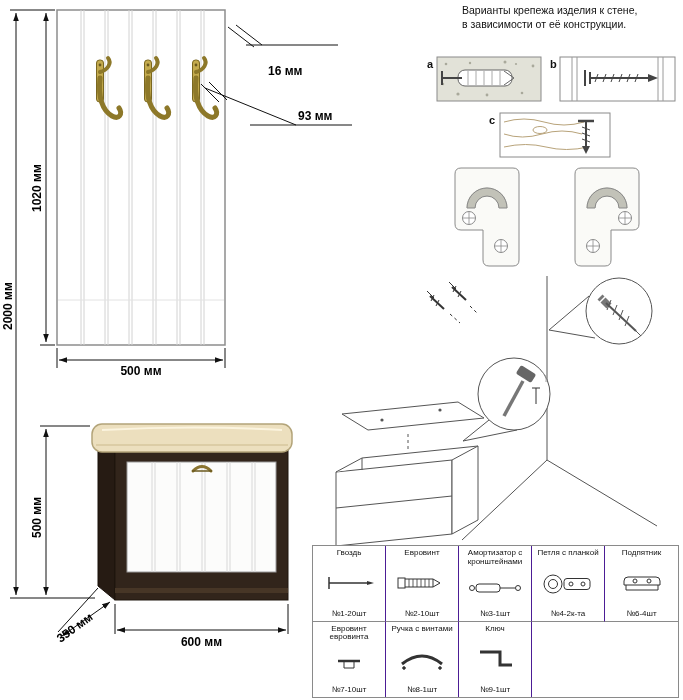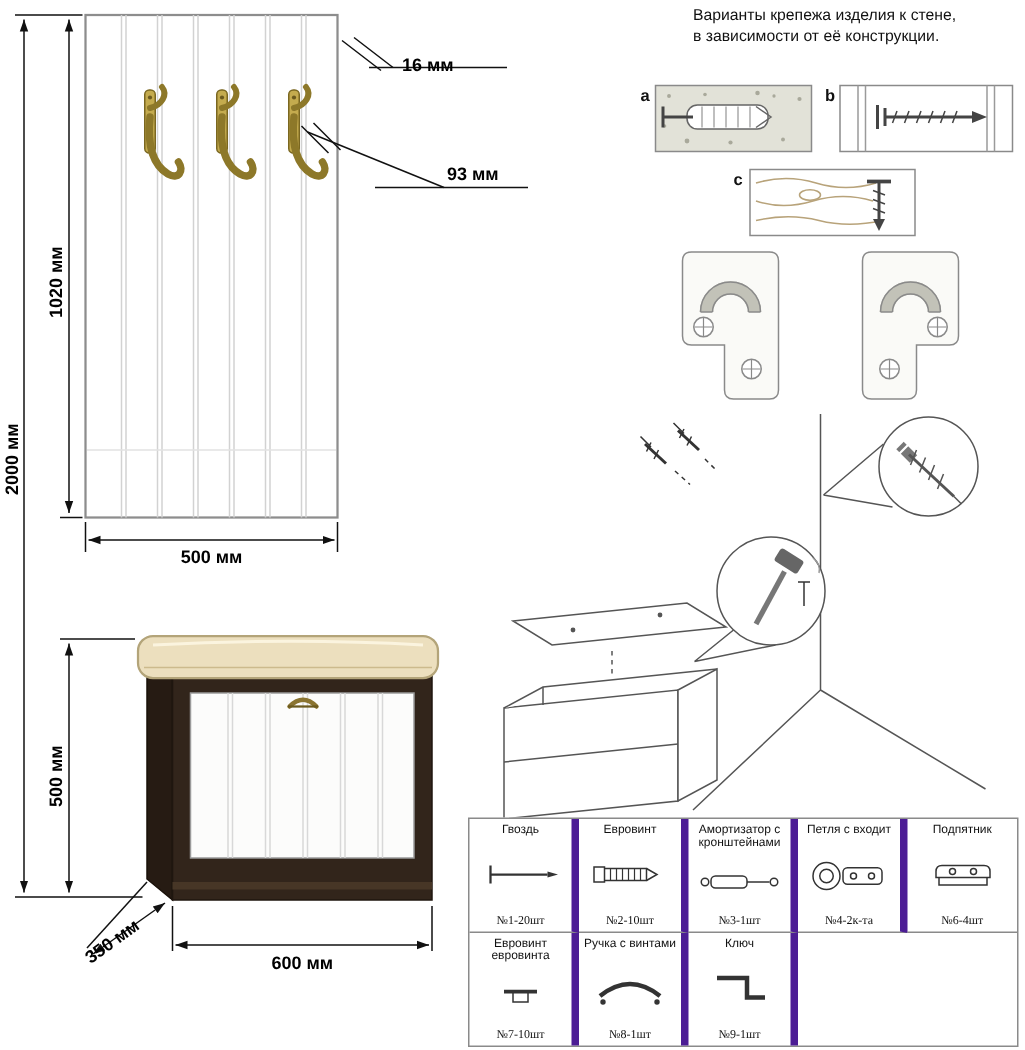--- a/index.html
+++ b/index.html
@@ -8,27 +8,27 @@
   .dim{position:absolute;font-weight:bold;font-size:12px;white-space:nowrap;color:#000;}
   .rot{transform:rotate(-90deg);transform-origin:0 0;}
   .rot35{transform:rotate(-36deg);transform-origin:0 0;}
   .ctr{text-align:center;}
   .note{position:absolute;left:462px;top:4px;width:219px;font-size:10.5px;line-height:1.3;color:#111;}
   .optlabel{position:absolute;font-weight:bold;font-size:11px;color:#111;}
   .artwork{position:absolute;left:0;top:0;}
   .parts{position:absolute;left:312px;top:545px;width:367px;height:153px;display:grid;
          grid-template-columns:repeat(5,1fr);grid-template-rows:1fr 1fr;
          border:1px solid #8a8a8a;background:#fff;box-sizing:border-box;}
-  .cell{border-right:5px solid #4c1d95;border-bottom:1px solid #8a8a8a;display:flex;
+  .cell{border-right:1px solid #4c1d95;border-bottom:1px solid #8a8a8a;display:flex;
         flex-direction:column;align-items:center;justify-content:space-between;
         padding:3px 2px;text-align:center;box-sizing:border-box;overflow:hidden;}
   .cell:nth-child(5n){border-right:none;}
   .cell:nth-child(n+6){border-bottom:none;}
   .pname{font-size:8px;line-height:1.12;}
-  .pqty{font-size:8px;font-family:Liberation Serif, serif;}
+  .pqty{font-size:8px;}
   .picon{flex:1;display:flex;align-items:center;justify-content:center;}
 </style>
 </head>
 <body>
 
 <div class="stage">
 
   <svg class="artwork" width="683" height="700" viewBox="0 0 683 700">
     <defs>
       <marker id="ar" viewBox="0 0 10 10" refX="10" refY="5" markerWidth="8" markerHeight="8" orient="auto-start-reverse">
@@ -235,21 +235,21 @@
 
   <div class="note">
     <div>Варианты крепежа изделия к стене,</div>
     <div>в зависимости от её конструкции.</div>
   </div>
 
   <div class="optlabel" style="left:427px;top:58px">a</div>
   <div class="optlabel" style="left:550px;top:58px">b</div>
   <div class="optlabel" style="left:489px;top:114px">c</div>
 
-  <div class="dim" style="left:268px;top:36px">16 мм</div>
+  <div class="dim" style="left:268px;top:64px">16 мм</div>
   <div class="dim" style="left:298px;top:109px">93 мм</div>
   <div class="dim rot" style="left:30px;top:212px">1020 мм</div>
   <div class="dim rot" style="left:1px;top:330px">2000 мм</div>
   <div class="dim ctr" style="left:57px;top:364px;width:168px">500 мм</div>
 
   <div class="dim rot" style="left:30px;top:538px">500 мм</div>
   <div class="dim rot35" style="left:54px;top:634px">350 мм</div>
   <div class="dim ctr" style="left:115px;top:635px;width:173px">600 мм</div>
 
   <div class="parts">
@@ -292,21 +292,21 @@
               <rect x="9" y="7" width="24" height="8" rx="3"></rect>
           <line x1="33" y1="11" x2="48" y2="11"></line>
               <circle cx="51" cy="11" r="2.5"></circle>
             </g>
           </svg>
       </div>
       <div class="pqty">№3-1шт</div>
     </div>
 
     <div class="cell">
-      <div class="pname">Петля с входит</div>
+      <div class="pname">Петля с планкой</div>
       <div class="picon">
         <svg width="56" height="30" viewBox="0 0 56 30">
             <g stroke="#333" fill="none">
           <circle cx="13" cy="16" r="9"></circle>
               <circle cx="13" cy="16" r="4.5"></circle>
           <rect x="24" y="10.5" width="26" height="11" rx="3"></rect>
           <circle cx="31" cy="16" r="2"></circle>
               <circle cx="43" cy="16" r="2"></circle>
             </g>
           </svg>

